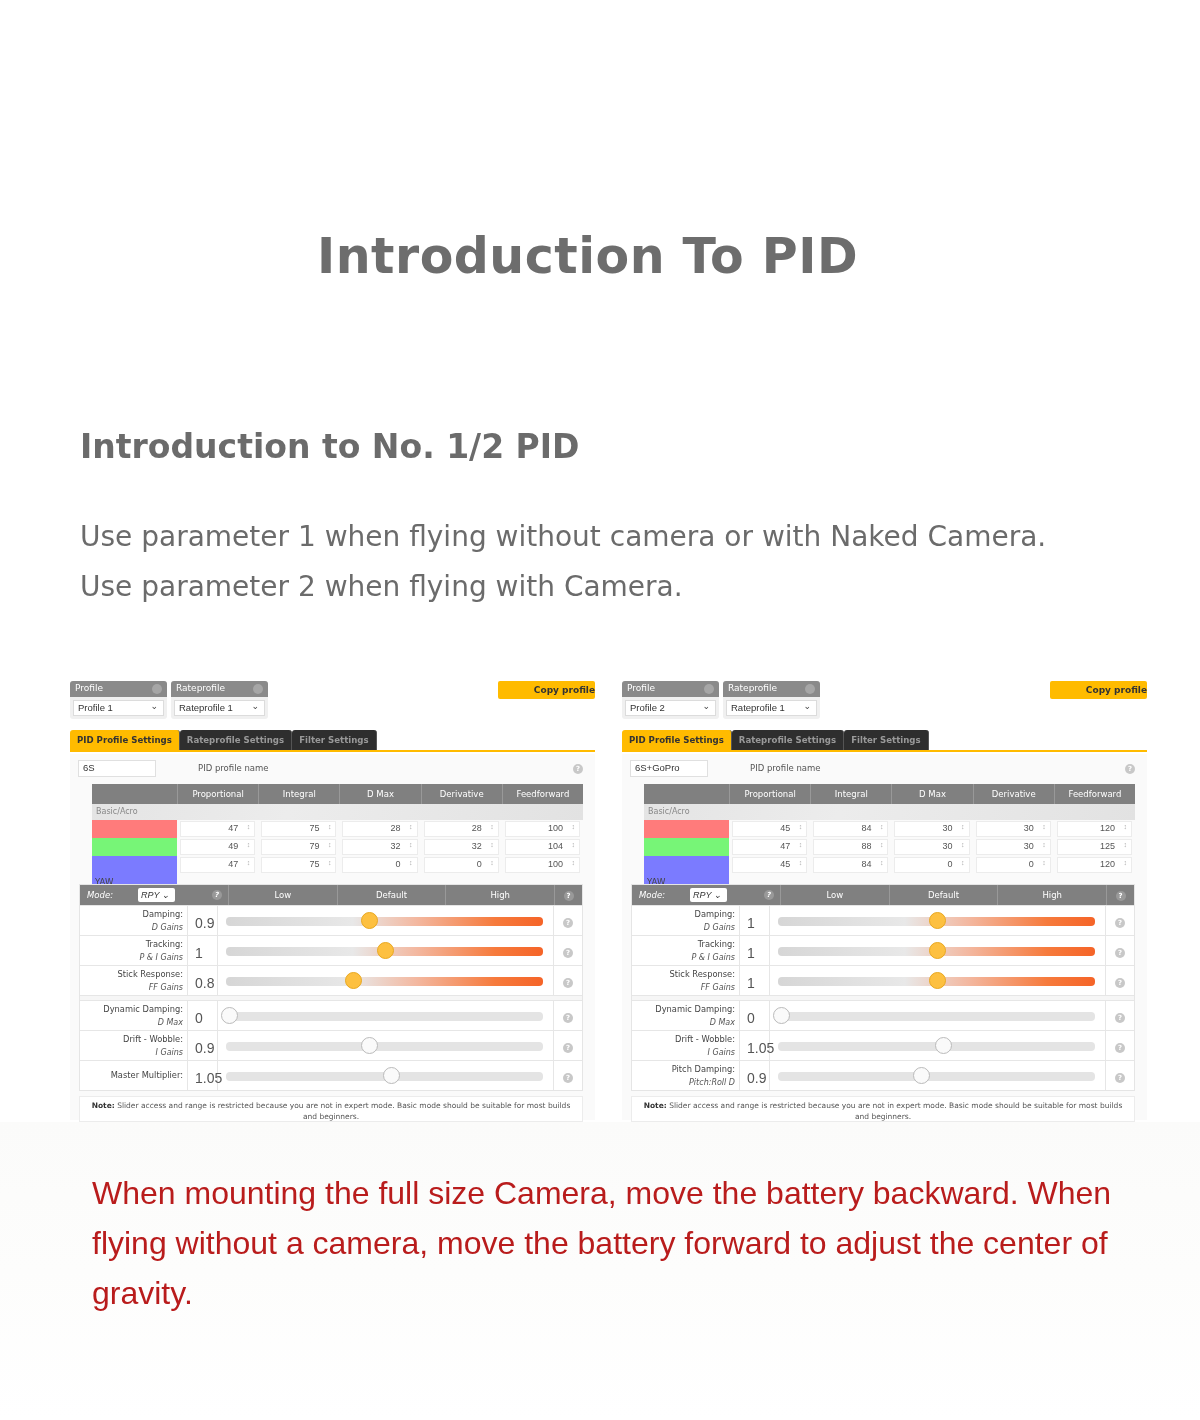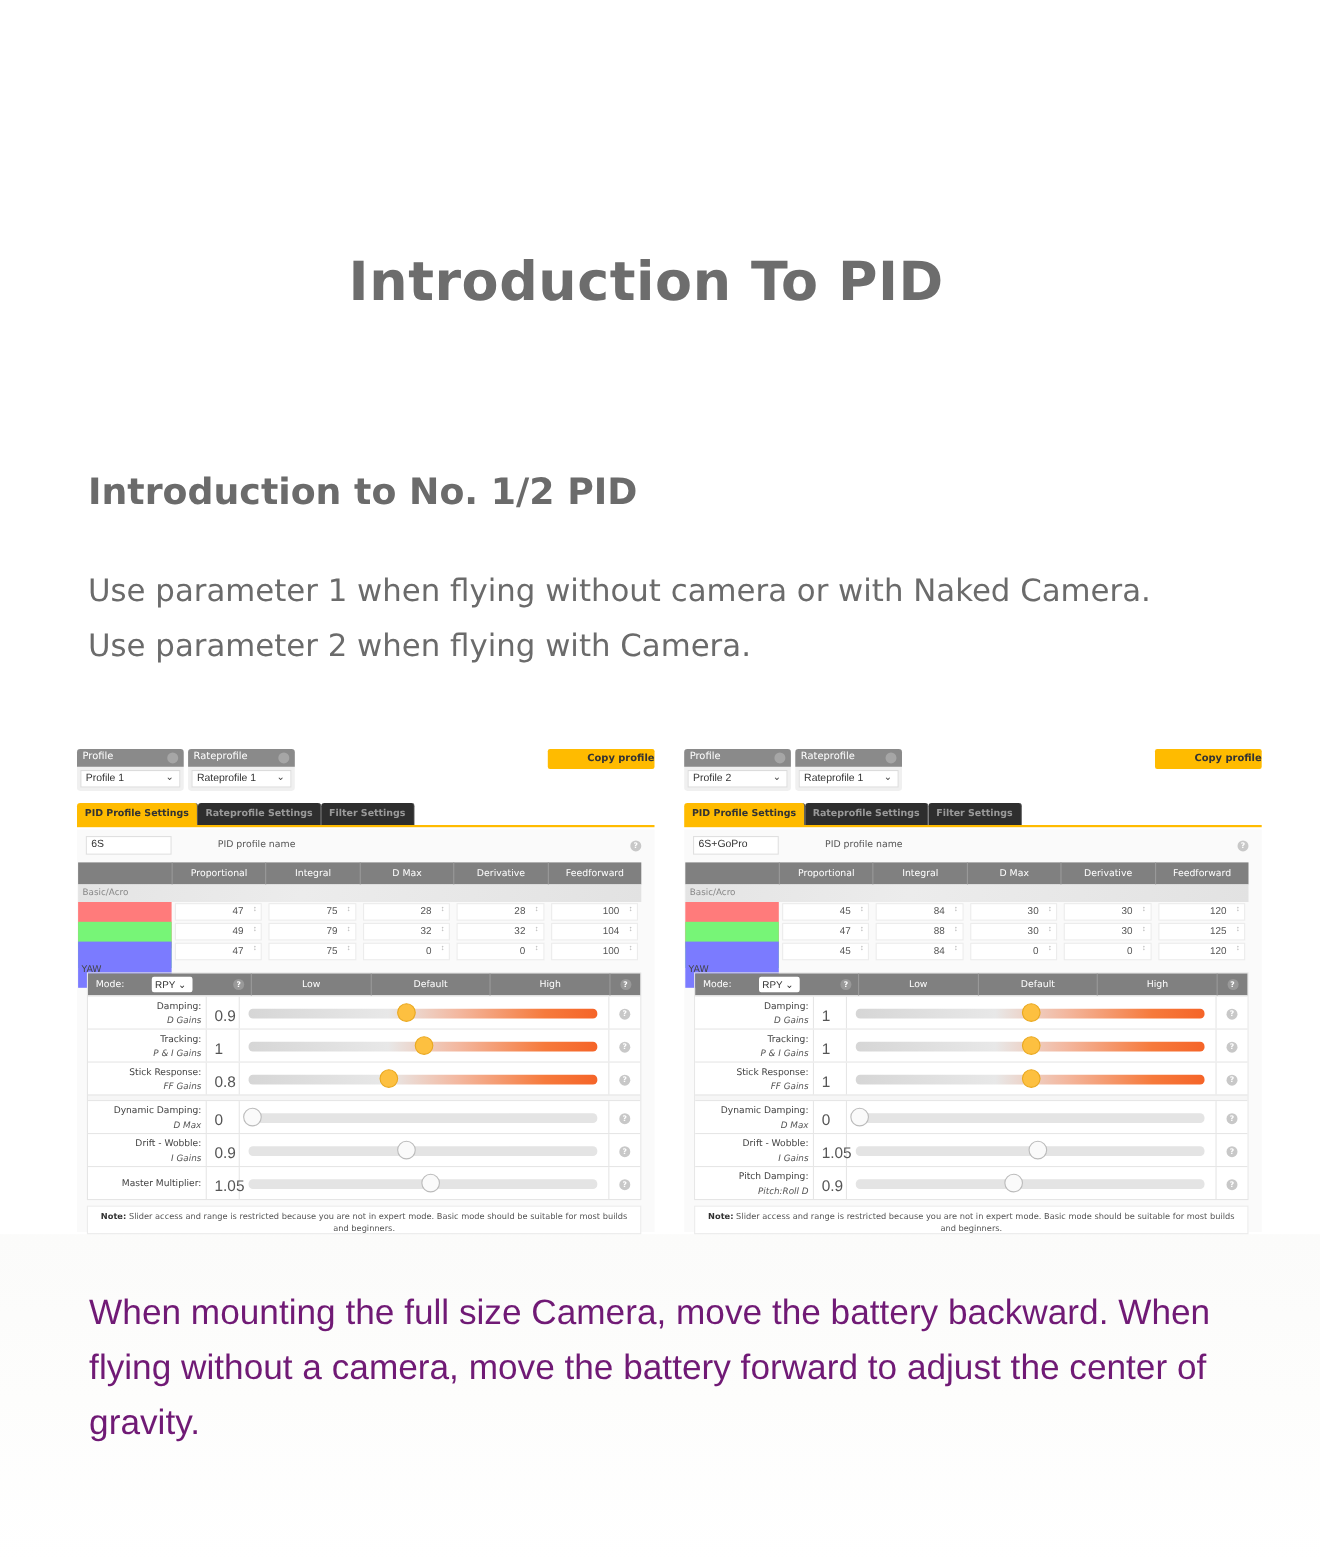--- a/index.html
+++ b/index.html
@@ -5,22 +5,22 @@
   * { box-sizing: border-box; margin: 0; padding: 0; }
   html, body { width: 1200px; height: 1420px; background: #ffffff; overflow: hidden; }
   body { font-family: "Liberation Sans", "DejaVu Sans", sans-serif; color: #6b6b6b; position: relative; }
 
   .page-title { position: absolute; top: 228px; left: 0; width: 1175px; text-align: center;
     font-family: "DejaVu Sans", sans-serif; font-weight: bold; font-size: 49px; color: #6d6d6d; letter-spacing: 0.5px; }
   .section-title { position: absolute; top: 427px; left: 80px; font-family: "DejaVu Sans", sans-serif;
     font-weight: bold; font-size: 33px; color: #6b6b6b; }
   .intro-lines { position: absolute; top: 512px; left: 80px; font-family: "DejaVu Sans", sans-serif;
     font-size: 28px; color: #6b6b6b; line-height: 50px; }
-  .footer-text { position: absolute; top: 1168px; left: 81px; width: 1060px; font-family: "Liberation Sans", sans-serif;
-    font-size: 32px; color: #701a75; line-height: 50px; }
+  .footer-text { position: absolute; top: 1168px; left: 92px; width: 1060px; font-family: "Liberation Sans", sans-serif;
+    font-size: 32px; color: #b91c1c; line-height: 50px; }
   .footer-bg { position: absolute; top: 1122px; left: 0; width: 1200px; height: 298px;
     background: linear-gradient(180deg, #fbfbfa 0%, #fdfdfc 50%, #ffffff 100%); }
 
   
   .panel { position: absolute; top: 680px; width: 525px; height: 440px; background: #ffffff; font-size: 10px;
     font-family: "DejaVu Sans", sans-serif; }
   .panel.left { left: 70px; }
   .panel.right { left: 622px; }
 
   .sel-group { position: absolute; top: 1px; width: 97px; height: 38px; background: #f0f0f0; border-radius: 3px; }
@@ -40,35 +40,35 @@
 
   .body-area { position: absolute; top: 74px; left: 0; right: 0; bottom: 0; background: #fafafa; }
   .name-row { position: absolute; top: 6px; left: 8px; right: 8px; height: 18px; }
   .name-input { position: absolute; left: 0; top: 0; width: 78px; height: 17px; background: #fff; border: 1px solid #e0e0e0;
     font-size: 9.5px; padding: 1px 4px; color: #333; font-family: "Liberation Sans", sans-serif; }
   .name-label { position: absolute; left: 88px; top: 3px; font-size: 8.5px; color: #555; padding-left: 32px; }
   .help { display: inline-block; width: 10px; height: 10px; border-radius: 50%; background: #c8c8c8; color: #fff; font-size: 7px;
     text-align: center; line-height: 10px; font-weight: bold; }
   .name-row .help { position: absolute; right: 4px; top: 4px; }
 
-  .pid-table { position: absolute; top: 30px; left: 1px; right: 12px; }
+  .pid-table { position: absolute; top: 30px; left: 22px; right: 12px; }
   .pid-head { height: 20px; background: #808080; display: flex; }
   .pid-head div { color: #fff; font-size: 8.5px; text-align: center; line-height: 20px; border-left: 1px solid #999; }
   .pid-head .c0 { width: 85px; border-left: none; }
   .pid-head .cc { flex: 1; }
   .basic-row { height: 16px; background: linear-gradient(110deg, #e4e4e4, #ececec 40%, #e2e2e2); font-size: 8px; color: #888; padding: 3px 4px; }
   .pid-row { height: 18px; display: flex; }
   .pid-row .axis { width: 85px; font-size: 8.5px; color: #444; padding: 21px 3px; }
   .pid-row .val { flex: 1; margin: 1px 3px 1px 3px; background: #fff; border: 1px solid #ececec; font-size: 9px; color: #555;
     text-align: right; padding: 1px 16px 0 0; position: relative; font-family: "Liberation Sans", sans-serif; }
   .pid-row .val .spin { position: absolute; right: 4px; top: 1px; font-size: 7px; color: #aaa; }
 
   .slider-table { position: absolute; top: 130px; left: 9px; right: 12px; border: 1px solid #e5e5e5; }
   .sl-head { height: 20px; background: #808080; display: flex; color: #fff; font-size: 8.5px; line-height: 20px; }
-  .sl-head .mode { width: 148px; padding-left: 7px; position: relative; }
+  .sl-head .mode { width: 148px; padding-left: 7px; position: relative; font-style: italic; }
   .sl-head .mode-sel { position: absolute; left: 58px; top: 3px; height: 14px; width: 37px; background: #fff; color: #333; font-size: 9px;
     line-height: 14px; padding-left: 3px; border-radius: 2px; font-family: "Liberation Sans", sans-serif; }
   .sl-head .mode .help { position: absolute; right: 6px; top: 5px; background: #999; }
   .sl-head .lbl { flex: 1; text-align: center; border-left: 1px solid #999; }
   .sl-head .endq { width: 28px; text-align: center; border-left: 1px solid #999; }
   .sl-head .endq .help { background: #999; margin-top: 5px; }
 
   .sl-row { height: 30px; display: flex; background: #fff; border-top: 1px solid #e6e6e6; }
   .sl-row .name { width: 108px; text-align: right; padding: 2px 4px 0 0; font-size: 8.3px; color: #444; line-height: 13px;
     border-right: 1px solid #e6e6e6; }

